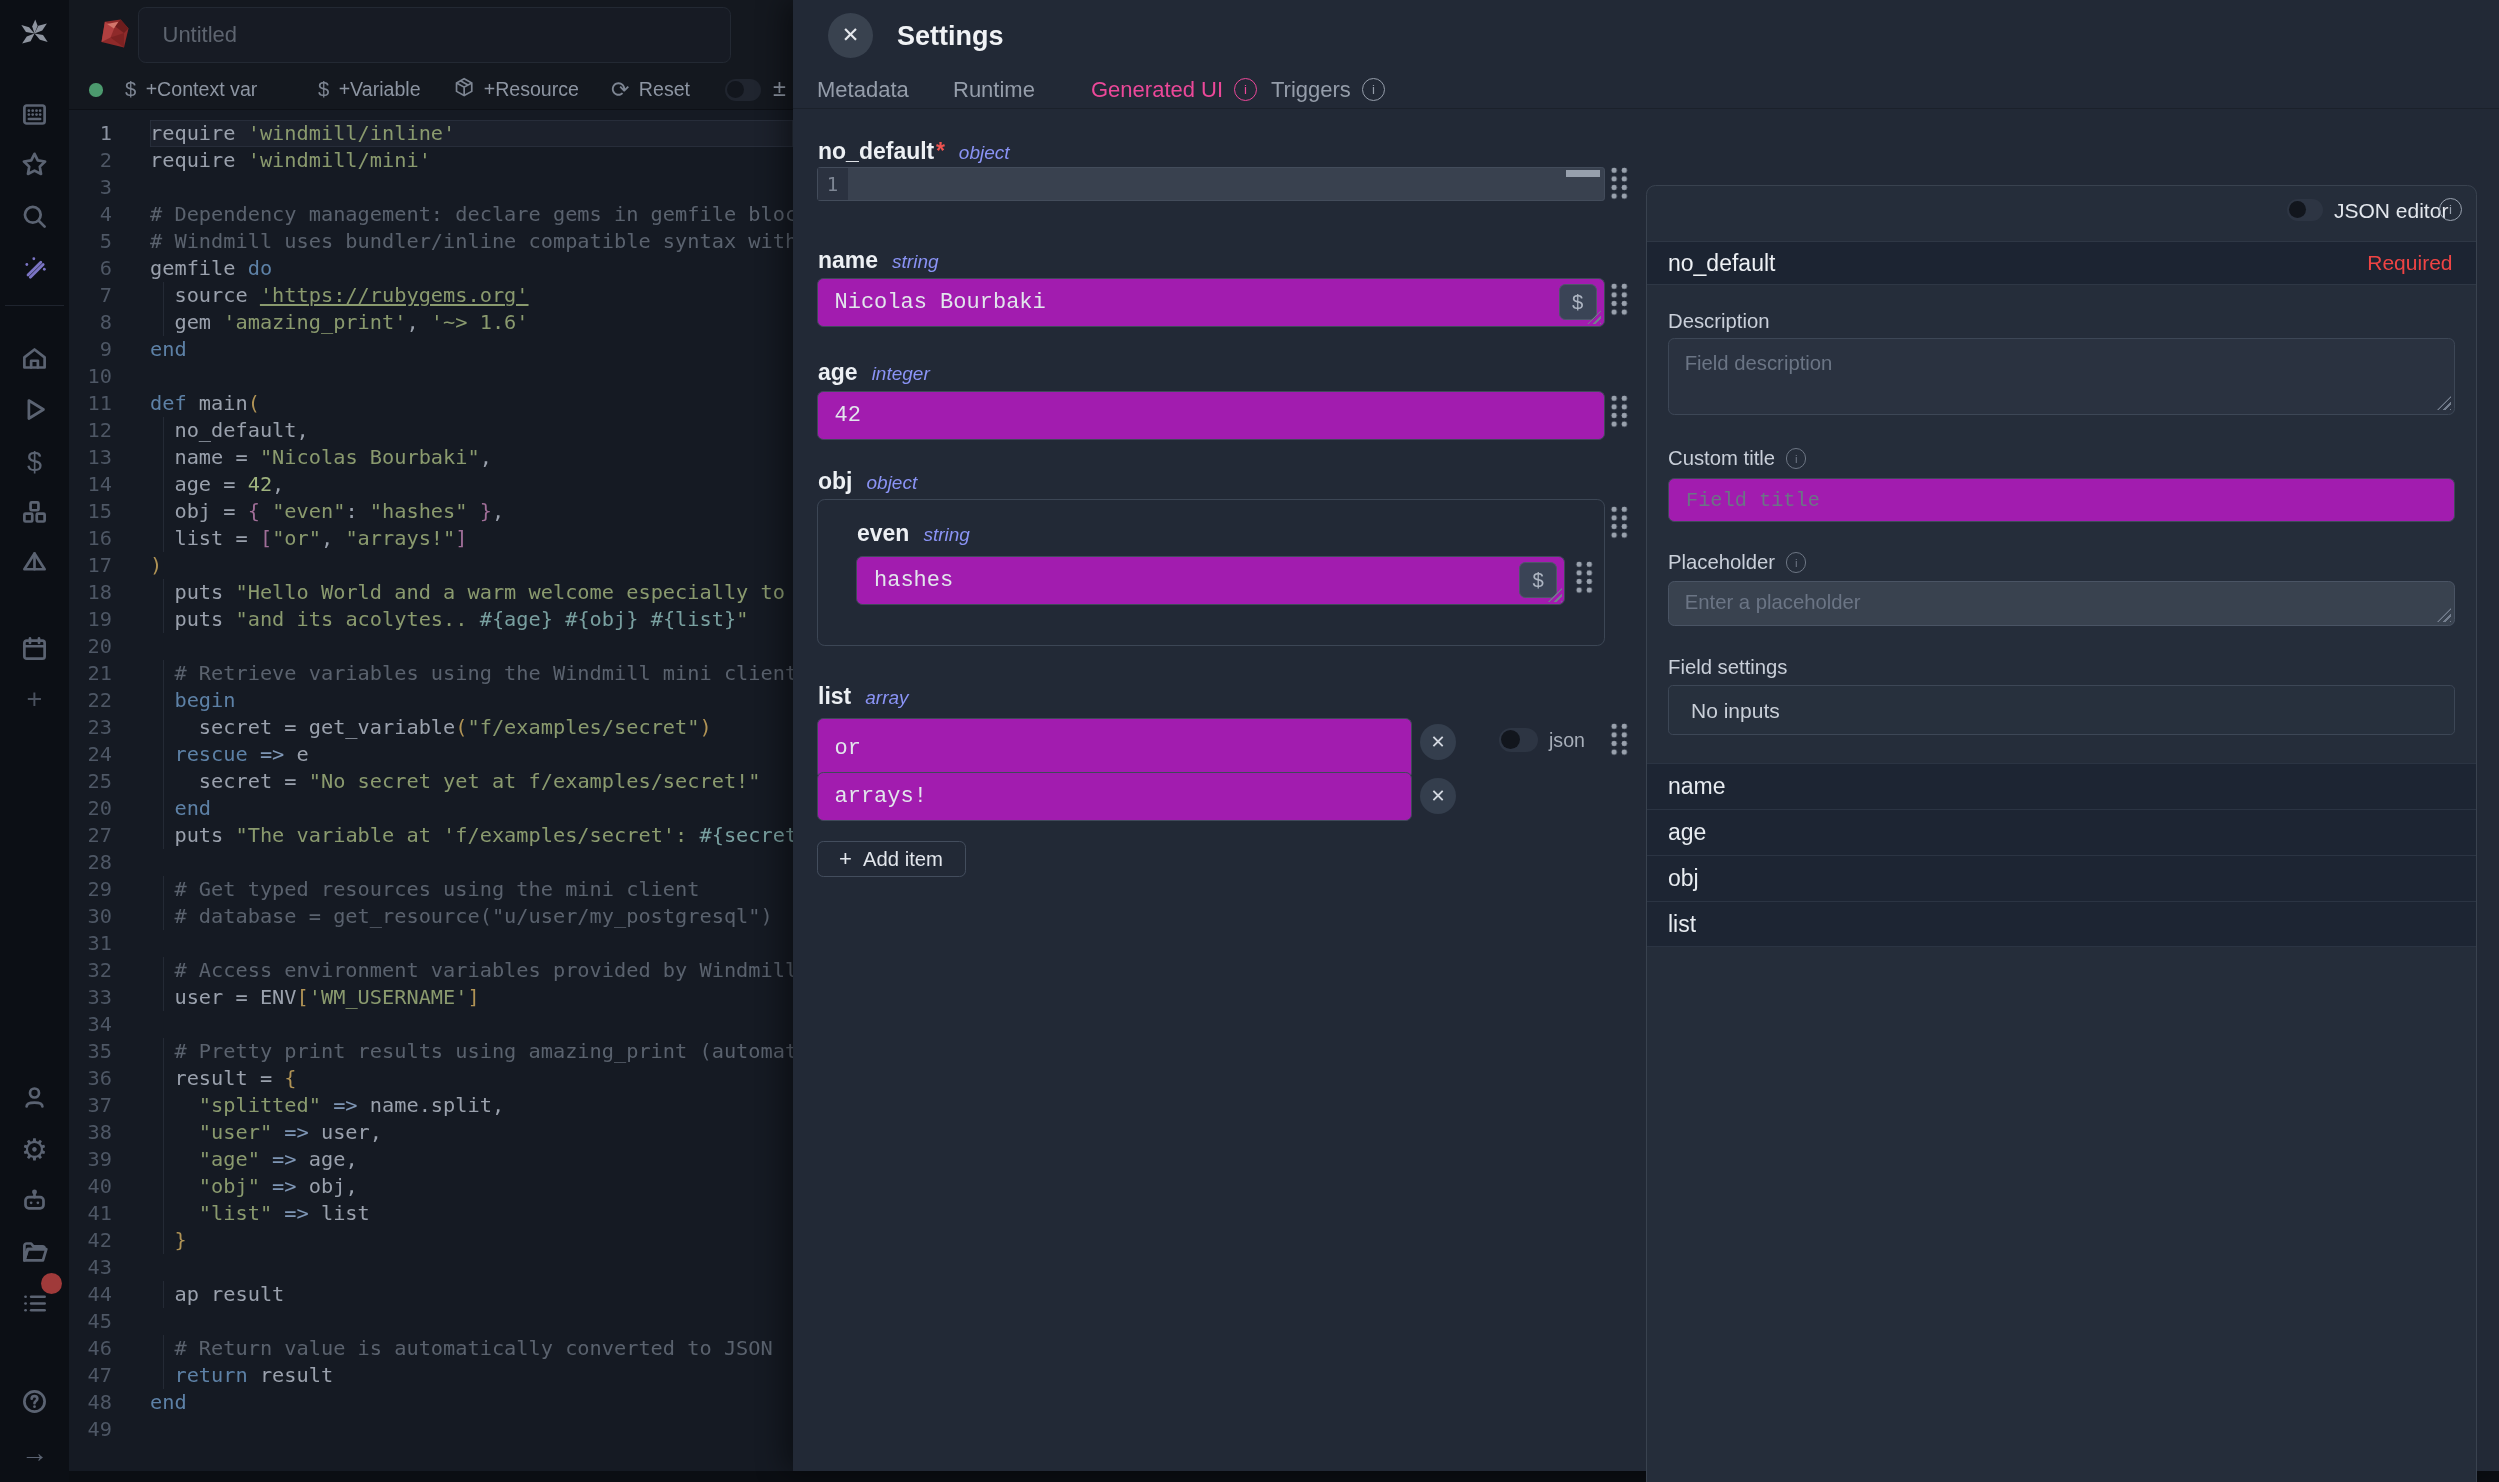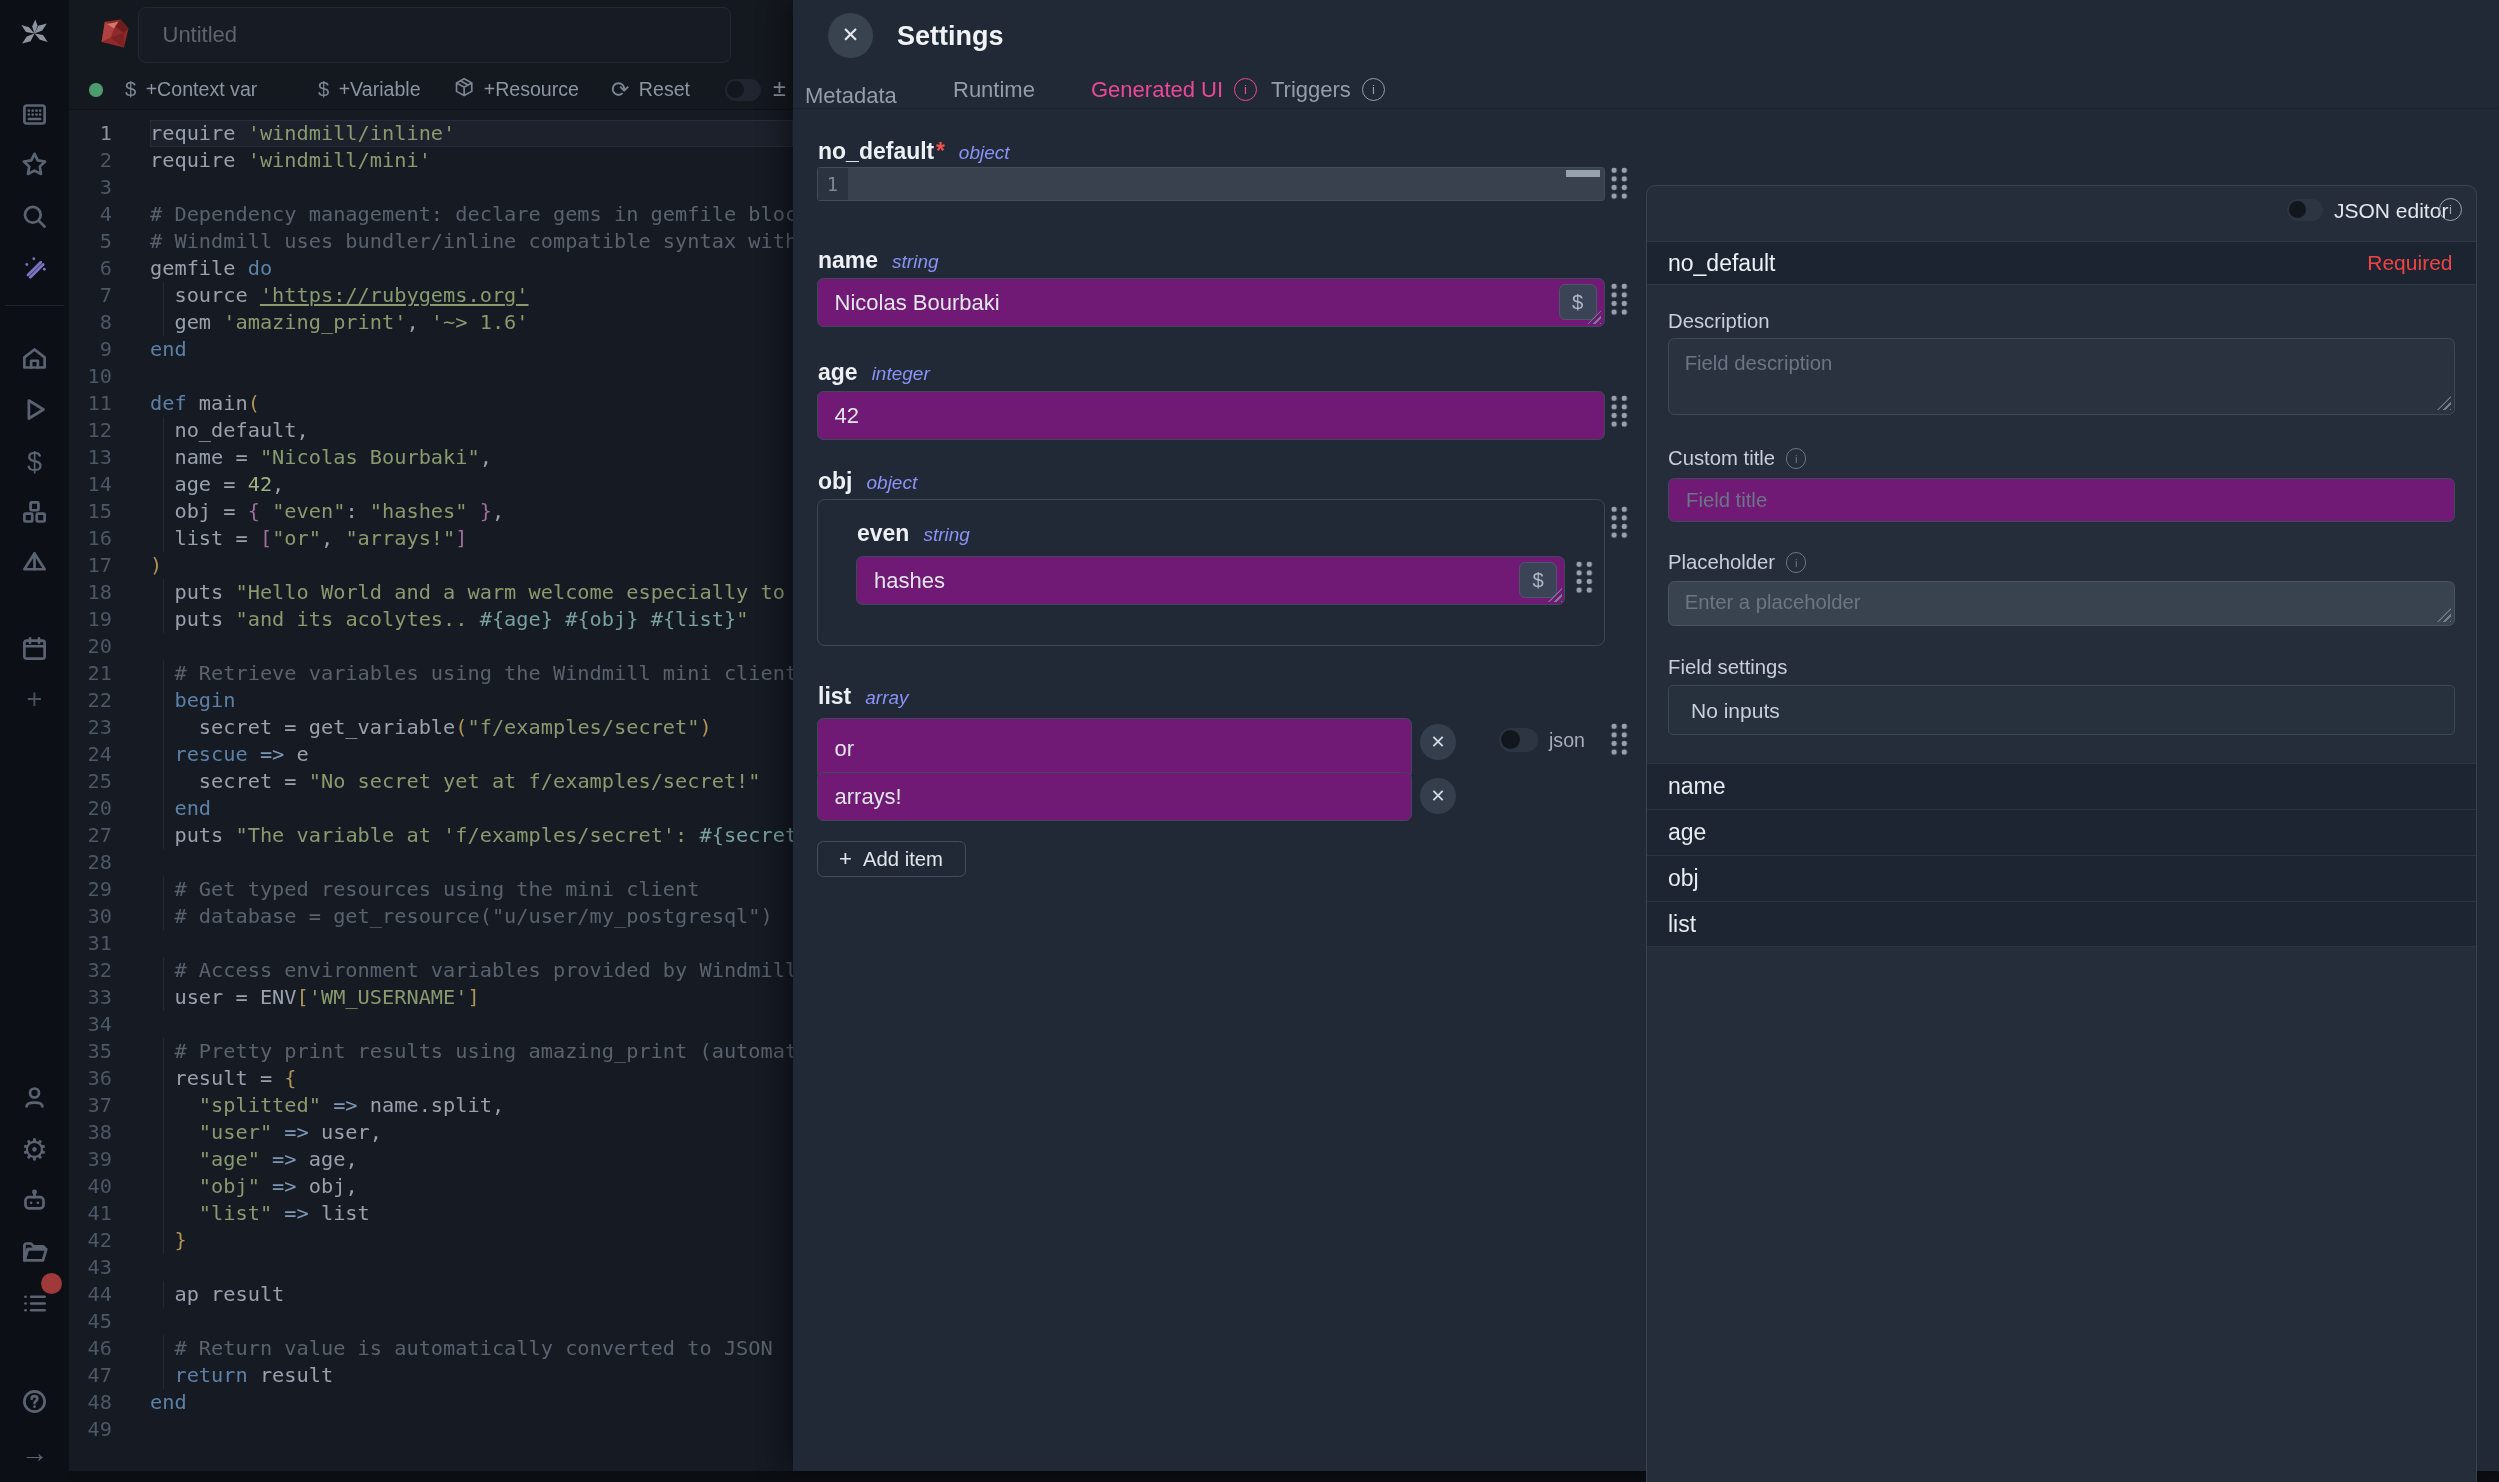--- a/index.html
+++ b/index.html
@@ -51,30 +51,30 @@
   #bottomstrip { position:absolute; left:69px; top:1471px; width:2431px; height:11px; background:#0b0e13; }
 
   
   #modal { position:absolute; left:793px; top:0; width:1707px; height:1471px; background:#222936; box-shadow:-9.4px 0 27px rgba(0,0,0,.45); }
   #close-btn { position:absolute; left:35px; top:12.5px; width:45px; height:45px; border-radius:50%; background:#39424f; color:#e6e9ee; font-size:21px; display:flex; align-items:center; justify-content:center; }
   #modal-title { position:absolute; left:104px; top:21px; font-size:27px; font-weight:700; color:#f0f2f5; }
 
   #tabs { position:absolute; left:0; top:70px; width:1707px; height:39px; border-bottom:0.8px solid #1b212b; }
   .tab { position:absolute; top:0; height:39px; display:inline-flex; align-items:center; gap:11px; font-size:22px; color:#959daa; }
   .tab.active { color:#ec4899; }
-  #tab-0 { left:12px;align-items:flex-end; } #tab-1 { left:160px; } #tab-2 { left:298px; } #tab-3 { left:478px; }
+  #tab-0 { left:24px; } #tab-1 { left:160px; } #tab-2 { left:298px; } #tab-3 { left:478px; }
   .info-ic { display:inline-flex; align-items:center; justify-content:center; width:23px; height:23px; border:1.6px solid currentColor; border-radius:50%; font-size:13.3px; font-style:normal; }
   #tab-underline-active { position:absolute; left:261px; top:106px; width:202px; height:3.1px; background:#e7eaee; border-radius:1.6px; }
   #tab-underline-gray { position:absolute; left:463px; top:106px; width:160px; height:3.1px; background:#5c6674; border-radius:1.6px; }
 
   
   .flabel { position:absolute; font-size:23px; font-weight:700; color:#edf0f4; display:flex; align-items:baseline; }
   .freq { color:#ef5350; font-weight:700; margin-left:1.6px; }
   .ftype { font-style:italic; font-weight:400; font-size:19px; color:#8a93f5; margin-left:14px; }
-  .tinput { position:absolute; background:#701a75; border:0.8px solid #3f4959; border-radius:6.3px; color:#e2e6ec; font-size:22px; padding:0 17px; font-family:Liberation Sans, sans-serif; }
+  .tinput { position:absolute; background:#a21caf; border:0.8px solid #3f4959; border-radius:6.3px; color:#e2e6ec; font-size:22px; padding:0 17px; font-family:Liberation Mono, monospace; }
   .tinput::placeholder { color:#6b7585; }
   .grip { position:absolute; width:19px; height:34px; background-image:radial-gradient(circle, #99a1ad 2.5px, transparent 3px); background-size:10.2px 8.6px; }
   .dollarbtn { position:absolute; width:38px; height:36px; border:0.8px solid #4d5869; border-radius:6.3px; background:#3a4456; color:#adb5c2; font-size:20.3px; display:flex; align-items:center; justify-content:center; }
   .resize { position:absolute; right:3.1px; bottom:3.1px; width:14px; height:14px; clip-path:polygon(100% 0,100% 100%,0 100%); background:repeating-linear-gradient(135deg,#747e8e 0 1.6px,transparent 1.6px 4.7px); }
 
   #f-nd-label { left:25px; top:138px; }
   #nd-editor { position:absolute; left:23.5px; top:167px; width:788px; height:34px; background:#39414f; border:0.8px solid #434c5b; border-radius:3.1px; }
   #nd-gutter { position:absolute; left:0; top:0; width:30px; height:100%; background:#2b3240; color:#7e8694; font-family:"DejaVu Sans Mono", monospace; font-size:19px; text-align:center; line-height:33px; }
   #nd-scroll { position:absolute; right:3.1px; top:2.3px; width:34px; height:6.3px; background:#97a0ad; }
   #grip-nd { left:816px; top:166px; }

